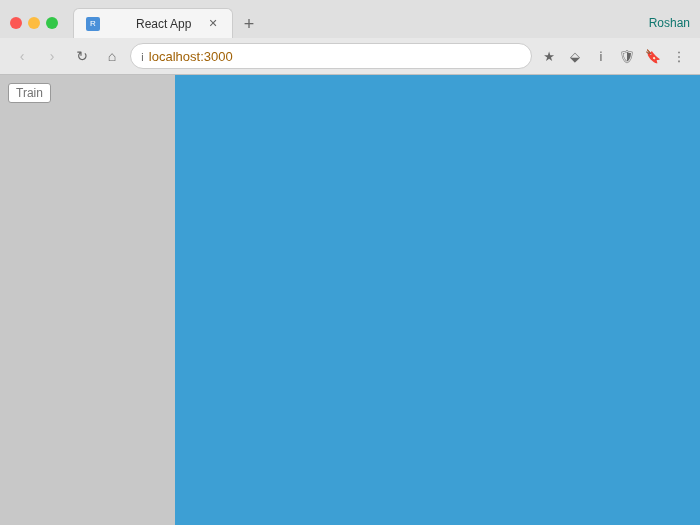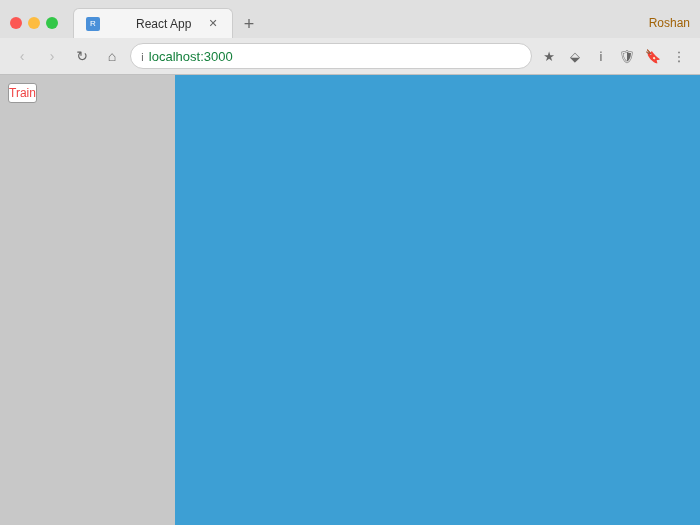--- a/index.html
+++ b/index.html
@@ -101,21 +101,21 @@
       background: transparent;
       cursor: pointer;
       font-size: 18px;
       color: #666;
       display: flex; align-items: center; justify-content: center;
       margin-left: 2px;
     }
 
     .user-name {
       font-size: 12px;
-      color: #a16207;
+      color: #0f766e;
       margin-left: auto;
     }
 
     
     .nav-bar {
       display: flex;
       align-items: center;
       padding: 5px 10px;
       height: 36px;
       background: #e8e8e8;
@@ -147,21 +147,21 @@
       gap: 5px;
     }
 
     .address-icon {
       color: #666;
       font-size: 11px;
     }
 
     .address-text {
       font-size: 13px;
-      color: #15803d;
+      color: #a16207;
       flex: 1;
     }
 
     .nav-actions {
       display: flex;
       gap: 4px;
     }
 
     .nav-action-btn {
       width: 22px;
@@ -187,23 +187,23 @@
       background: #c8c8c8;
       flex-shrink: 0;
       padding: 8px;
     }
 
     .train-button {
       display: inline-block;
       background: white;
       border: 1px solid #999;
       border-radius: 3px;
-      padding: 2px 0;
-      font-size: 12px;
-      color: #ef4444;
+      padding: 2px 7px;
+      font-size: 12px;
+      color: #737373;
       cursor: pointer;
       font-family: -apple-system, BlinkMacSystemFont, 'Helvetica Neue', Arial, sans-serif;
     }
 
     .main-area {
       flex: 1;
       background: #3d9fd4;
       height: 100%;
     }
   </style>

